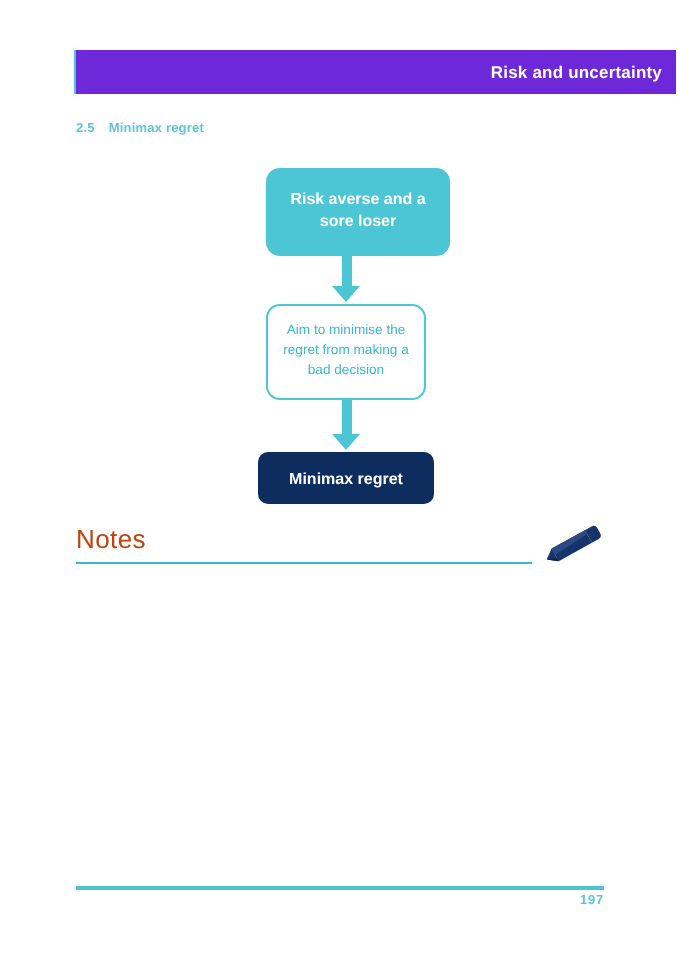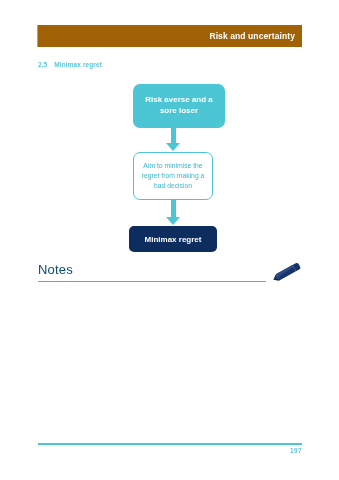--- a/index.html
+++ b/index.html
@@ -20,23 +20,23 @@
     position: absolute;
     inset: 0;
     background: #ffffff;
   }
 
   
   .header-bar {
     position: absolute;
     left: 38px;
     top: 25px;
-    width: 264px;
+    width: 300px;
     height: 22px;
-    background: #a16207;
+    background: #6d28d9;
     box-sizing: border-box;
     display: flex;
     align-items: center;
     justify-content: flex-end;
   }
   .header-accent {
     position: absolute;
     left: 37px;
     top: 25px;
     width: 1.5px;
@@ -155,21 +155,21 @@
     left: 38px;
     top: 262px;
     width: 264px;
     height: 26px;
   }
   .notes-label {
     position: absolute;
     left: 0;
     top: 0;
     font-size: 13px;
-    color: #0c4a6e;
+    color: #c2410c;
     font-weight: normal;
     letter-spacing: 0.2px;
   }
   .notes-rule {
     position: absolute;
     left: 0;
     top: 19px;
     width: 228px;
     height: 1.3px;
     background: #3bb8cc;

